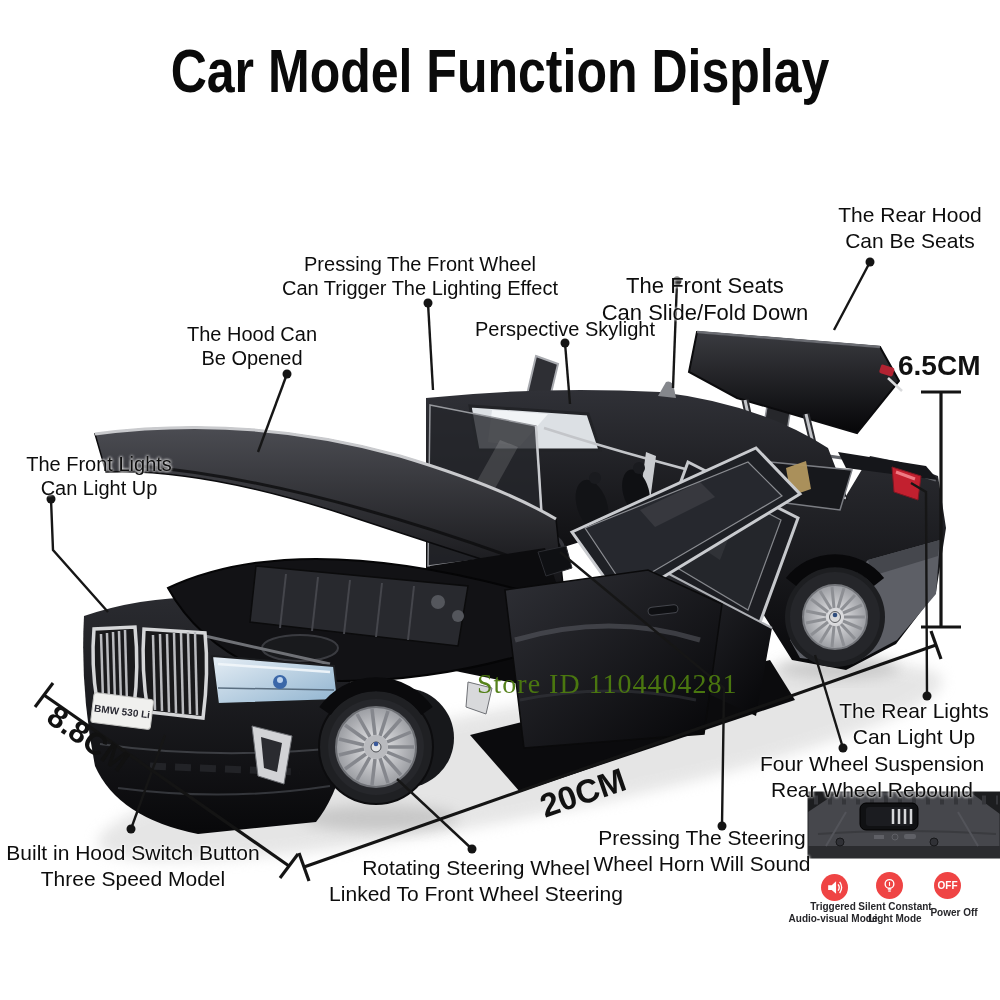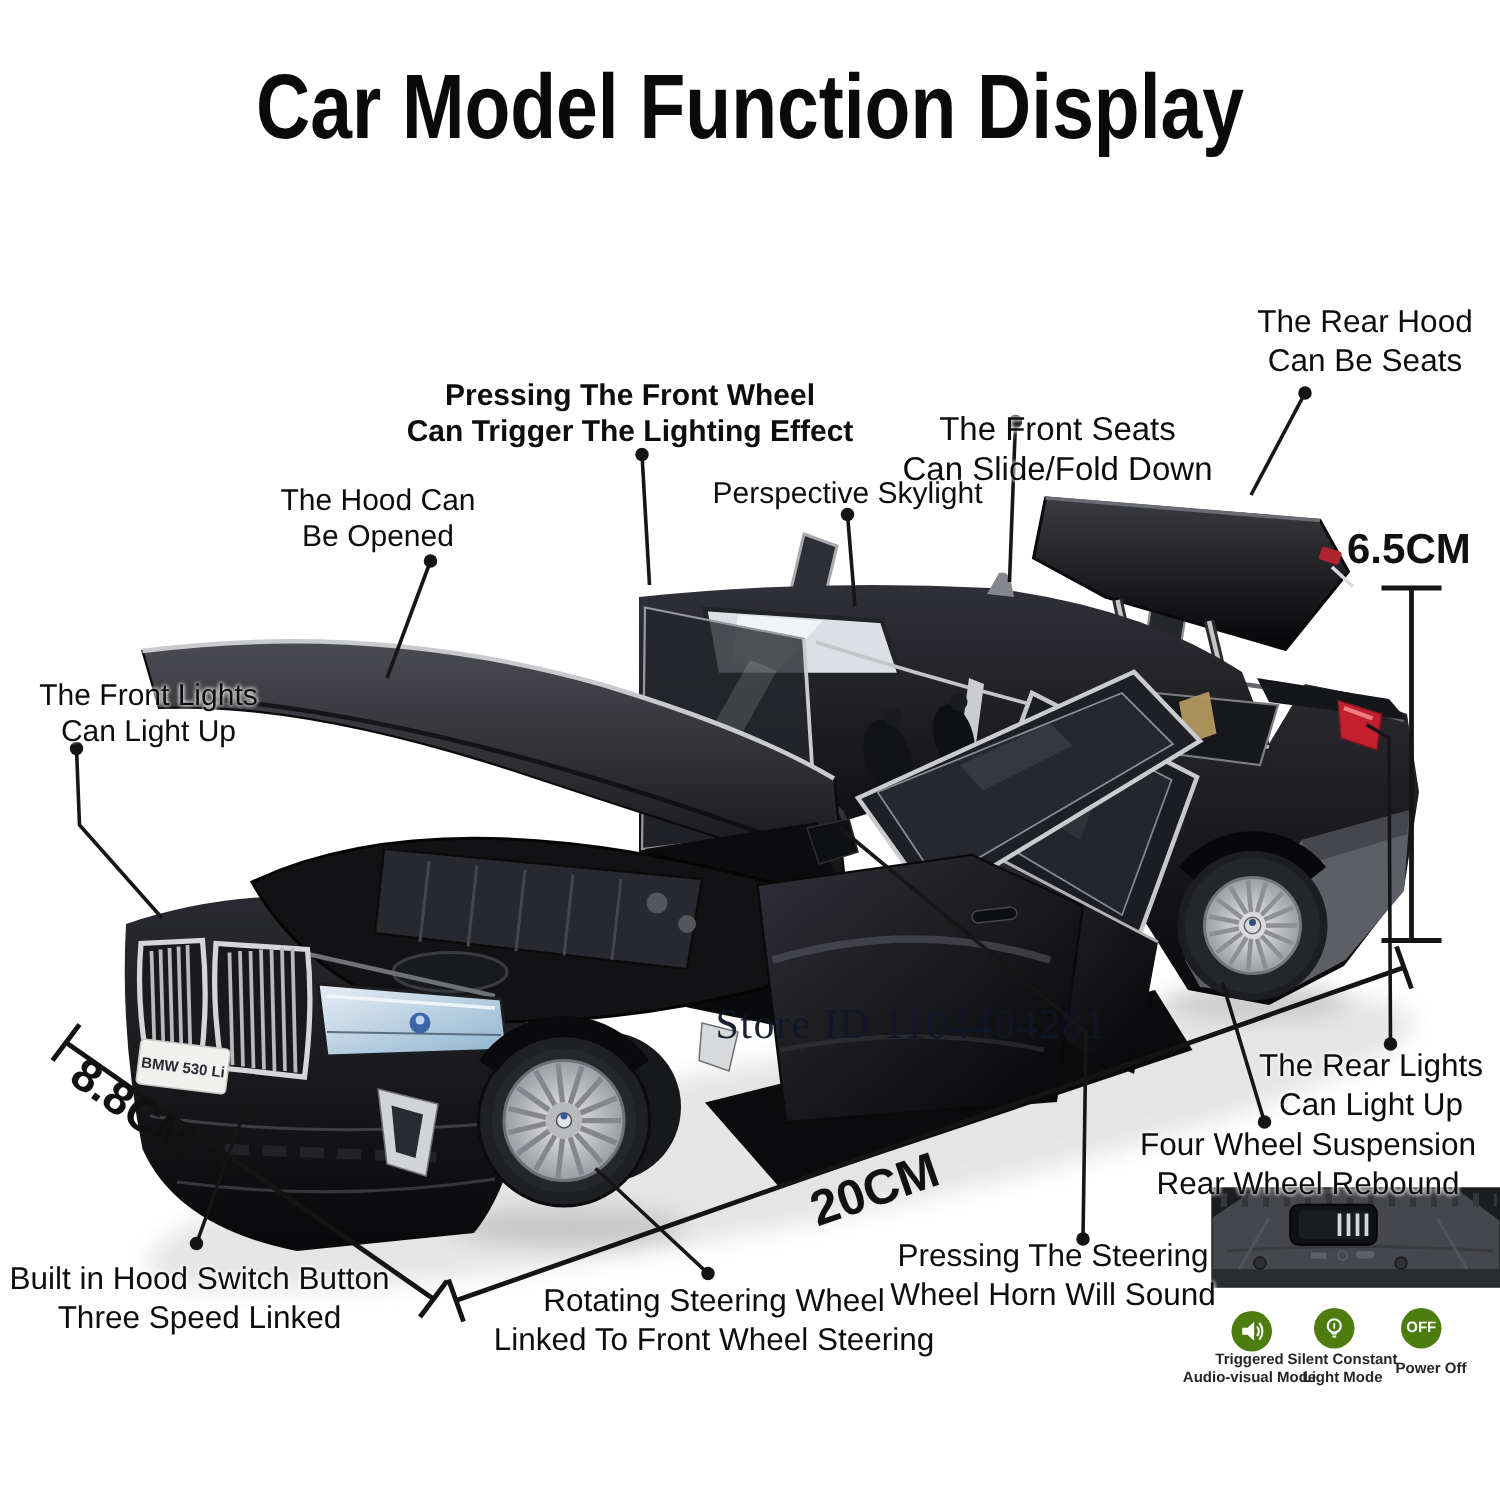--- a/index.html
+++ b/index.html
@@ -9,22 +9,22 @@
           transform-origin:center top;font-size:61px;font-weight:bold;color:#0a0a0a;
           white-space:nowrap;letter-spacing:0px;line-height:70px;}
   svg.art{position:absolute;left:0;top:0;}
   .co{position:absolute;transform:translateX(-50%);text-align:center;font-size:20px;
       line-height:1.22;color:#0d0d0d;white-space:nowrap;
       text-shadow:0 0 3px #fff,0 0 3px #fff;}
   .co span{display:block;text-align:center;}
   .co.big{font-size:21px;}
   .dim{position:absolute;font-weight:bold;color:#111;white-space:nowrap;}
   #watermark{position:absolute;left:477px;top:668px;font-family:"Liberation Serif",serif;
-      font-size:28px;color:#0f172a;opacity:.95;letter-spacing:1px;white-space:nowrap;}
-  .mode-icon{position:absolute;width:27px;height:27px;border-radius:50%;background:#4d7c0f;
+      font-size:28px;color:#4d7c0f;opacity:.95;letter-spacing:1px;white-space:nowrap;}
+  .mode-icon{position:absolute;width:27px;height:27px;border-radius:50%;background:#ef4444;
       display:flex;align-items:center;justify-content:center;}
   .mode-label{position:absolute;transform:translateX(-50%);text-align:center;font-size:10px;
       font-weight:bold;color:#26262a;line-height:1.2;white-space:nowrap;}
   .mode-label span{display:block;}
   #off-text{font-size:10px;font-weight:bold;color:#fff;letter-spacing:0;}
 </style>
 </head>
 <body>
 
 <div id="canvas">
@@ -310,21 +310,21 @@
       <path d="M304,867 L936,645"></path>
         <path d="M299,853 L309,881"></path>
         <path d="M931,631 L941,659"></path>
     </g>
   </svg>
 
   <div id="page-title">Car Model Function Display</div>
 
   <div id="watermark">Store ID 1104404281</div>
 
-  <div class="co" style="left:420px;top:252px;font-weight:bold;">
+  <div class="co" style="left:420px;top:252px;">
     <span>Pressing The Front Wheel</span>
     <span>Can Trigger The Lighting Effect</span>
   </div>
   <div class="co" style="left:705px;top:229px;font-size:22px;margin-top:44px;">
     <span>The Front Seats</span>
     <span>Can Slide/Fold Down</span>
   </div>
   <div class="co big" style="left:910px;top:202px;">
     <span>The Rear Hood</span>
     <span>Can Be Seats</span>
@@ -343,21 +343,21 @@
   <div class="co big" style="left:914px;top:698px;">
     <span>The Rear Lights</span>
     <span>Can Light Up</span>
   </div>
   <div class="co big" style="left:848px;top:751px;margin-left:24px;">
     <span>Four Wheel Suspension</span>
     <span>Rear Wheel Rebound</span>
   </div>
   <div class="co big" style="left:133px;top:840px;">
     <span>Built in Hood Switch Button</span>
-    <span>Three Speed Linked</span>
+    <span>Three Speed Model</span>
   </div>
   <div class="co big" style="left:476px;top:855px;">
     <span>Rotating Steering Wheel</span>
     <span>Linked To Front Wheel Steering</span>
   </div>
   <div class="co big" style="left:702px;top:825px;">
     <span>Pressing The Steering</span>
     <span>Wheel Horn Will Sound</span>
   </div>
 

